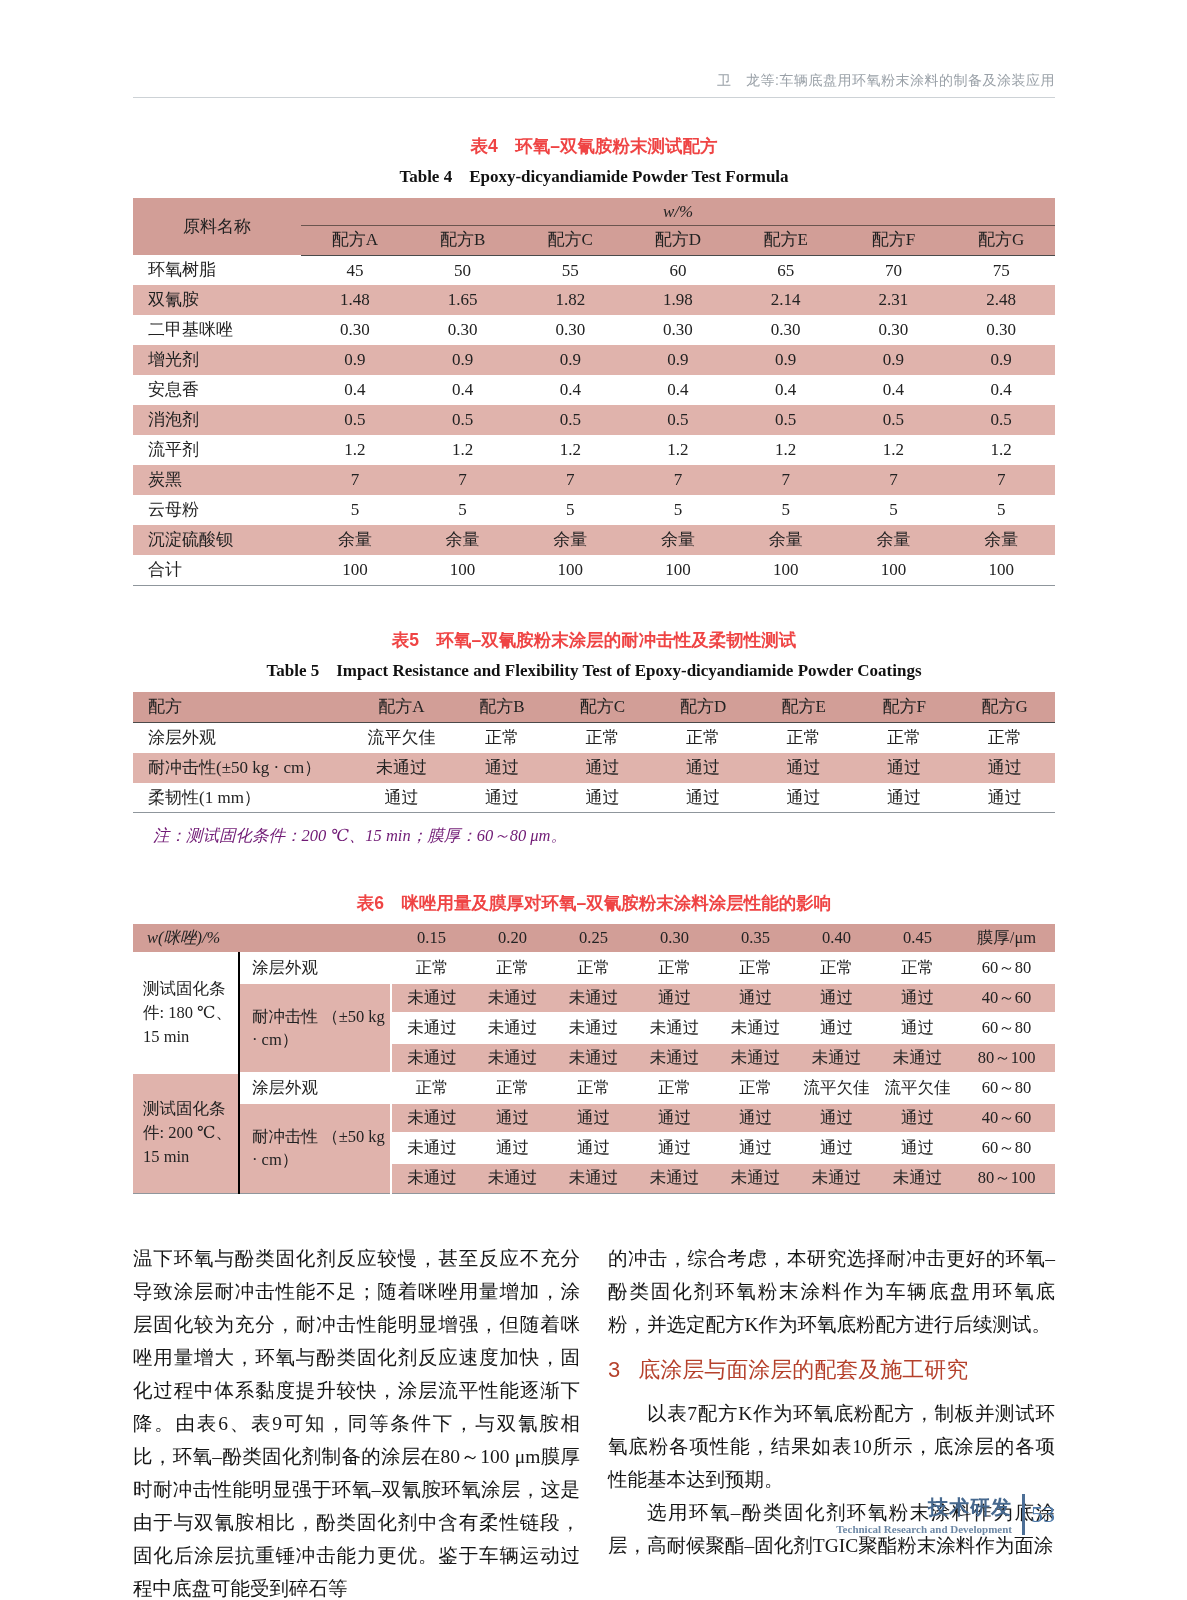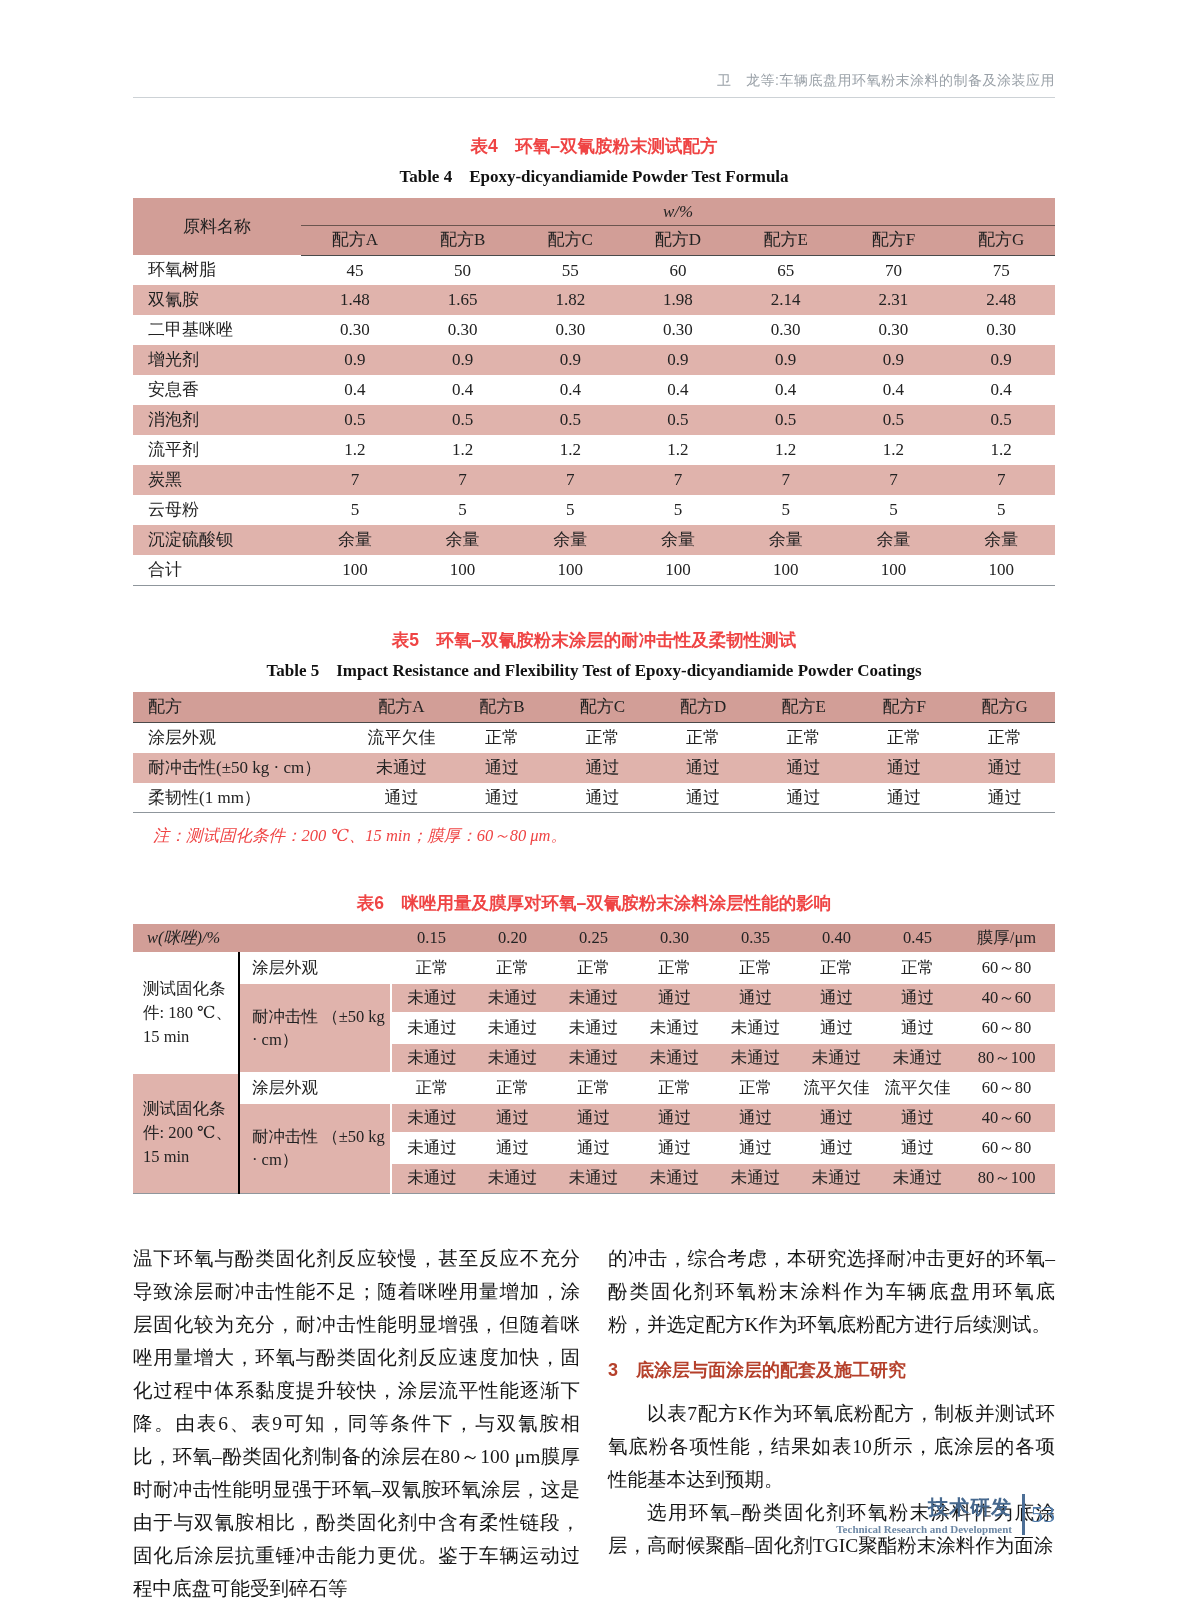--- a/index.html
+++ b/index.html
@@ -35,21 +35,21 @@
   .sec-t4 { margin-top:36px; }
   .t4 thead th { background:#d29e97; }
   .t4 thead tr:last-child th { border-bottom:1.8px solid #4a4a4a; }
   .t4 .span-w { font-style:italic; border-bottom:1px solid #6b554f; height:27px; }
   .t4 .corner { vertical-align:middle; }
 
   
   .sec-t5 { margin-top:42px; }
   .t5 thead th { background:#d29e97; border-bottom:1.8px solid #4a4a4a; height:31px; }
   .t5 td { height:31px; }
-  .note { margin-top:12px; padding-left:20px; color:#ef4444; font-style:italic;
+  .note { margin-top:12px; padding-left:20px; color:#701a75; font-style:italic;
     font-size:16.5px; font-family:"Liberation Serif","DejaVu Serif",serif; }
 
   
   .sec-t6 { margin-top:44px; }
   .t6 th, .t6 td { height:29px; font-size:16.5px; border-top:2px solid #ffffff; }
   .t6 thead th { background:#d29e97; border-bottom:1.8px solid #4a4a4a; }
   .t6 .hleft { text-align:left; padding-left:14px; font-style:italic; }
   .t6 td.cond { border-right:2px solid #000000; text-align:left; padding:2px 4px 2px 10px;
     line-height:1.45; vertical-align:middle; }
   .t6 td.cond.pinkbg { background:#e0b3ac; }
@@ -57,21 +57,21 @@
     vertical-align:middle; line-height:1.4; }
   .t6 td.rowlbl.pinkbg { background:#e0b3ac; }
   .t6 tr.alt6 td.v { background:#e0b3ac; }
 
   
   .bodycols { display:flex; gap:28px; margin-top:48px; }
   .col { width:447px; font-size:19.5px; line-height:33px; text-align:justify; color:#151515; }
   .col p.indent { text-indent:2em; }
   .sec-heading { margin:12px 0 10px 0; color:#b5402b;
     font-family:"Liberation Sans","DejaVu Sans",sans-serif;
-    font-weight:bold; font-size:18px; line-height:34px; }
+    font-weight:normal; font-size:22px; line-height:34px; }
   .sec-heading .num { margin-right:18px; }
 
   
   .footer { position:absolute; top:1494px; right:132px; display:flex; align-items:center; }
   .footer .labels { text-align:right; padding-right:10px; border-right:3px solid #4d6f96; }
   .footer .cn { font-family:"Liberation Sans","DejaVu Sans",sans-serif; font-weight:bold;
     font-size:20px; color:#46688e; letter-spacing:1px; }
   .footer .en { font-family:"Liberation Serif","DejaVu Serif",serif; font-weight:bold;
     font-size:11px; color:#6d88a5; margin-top:2px; }
   .footer .pagenum { font-size:24px; color:#4f7bab; padding-left:6px;

